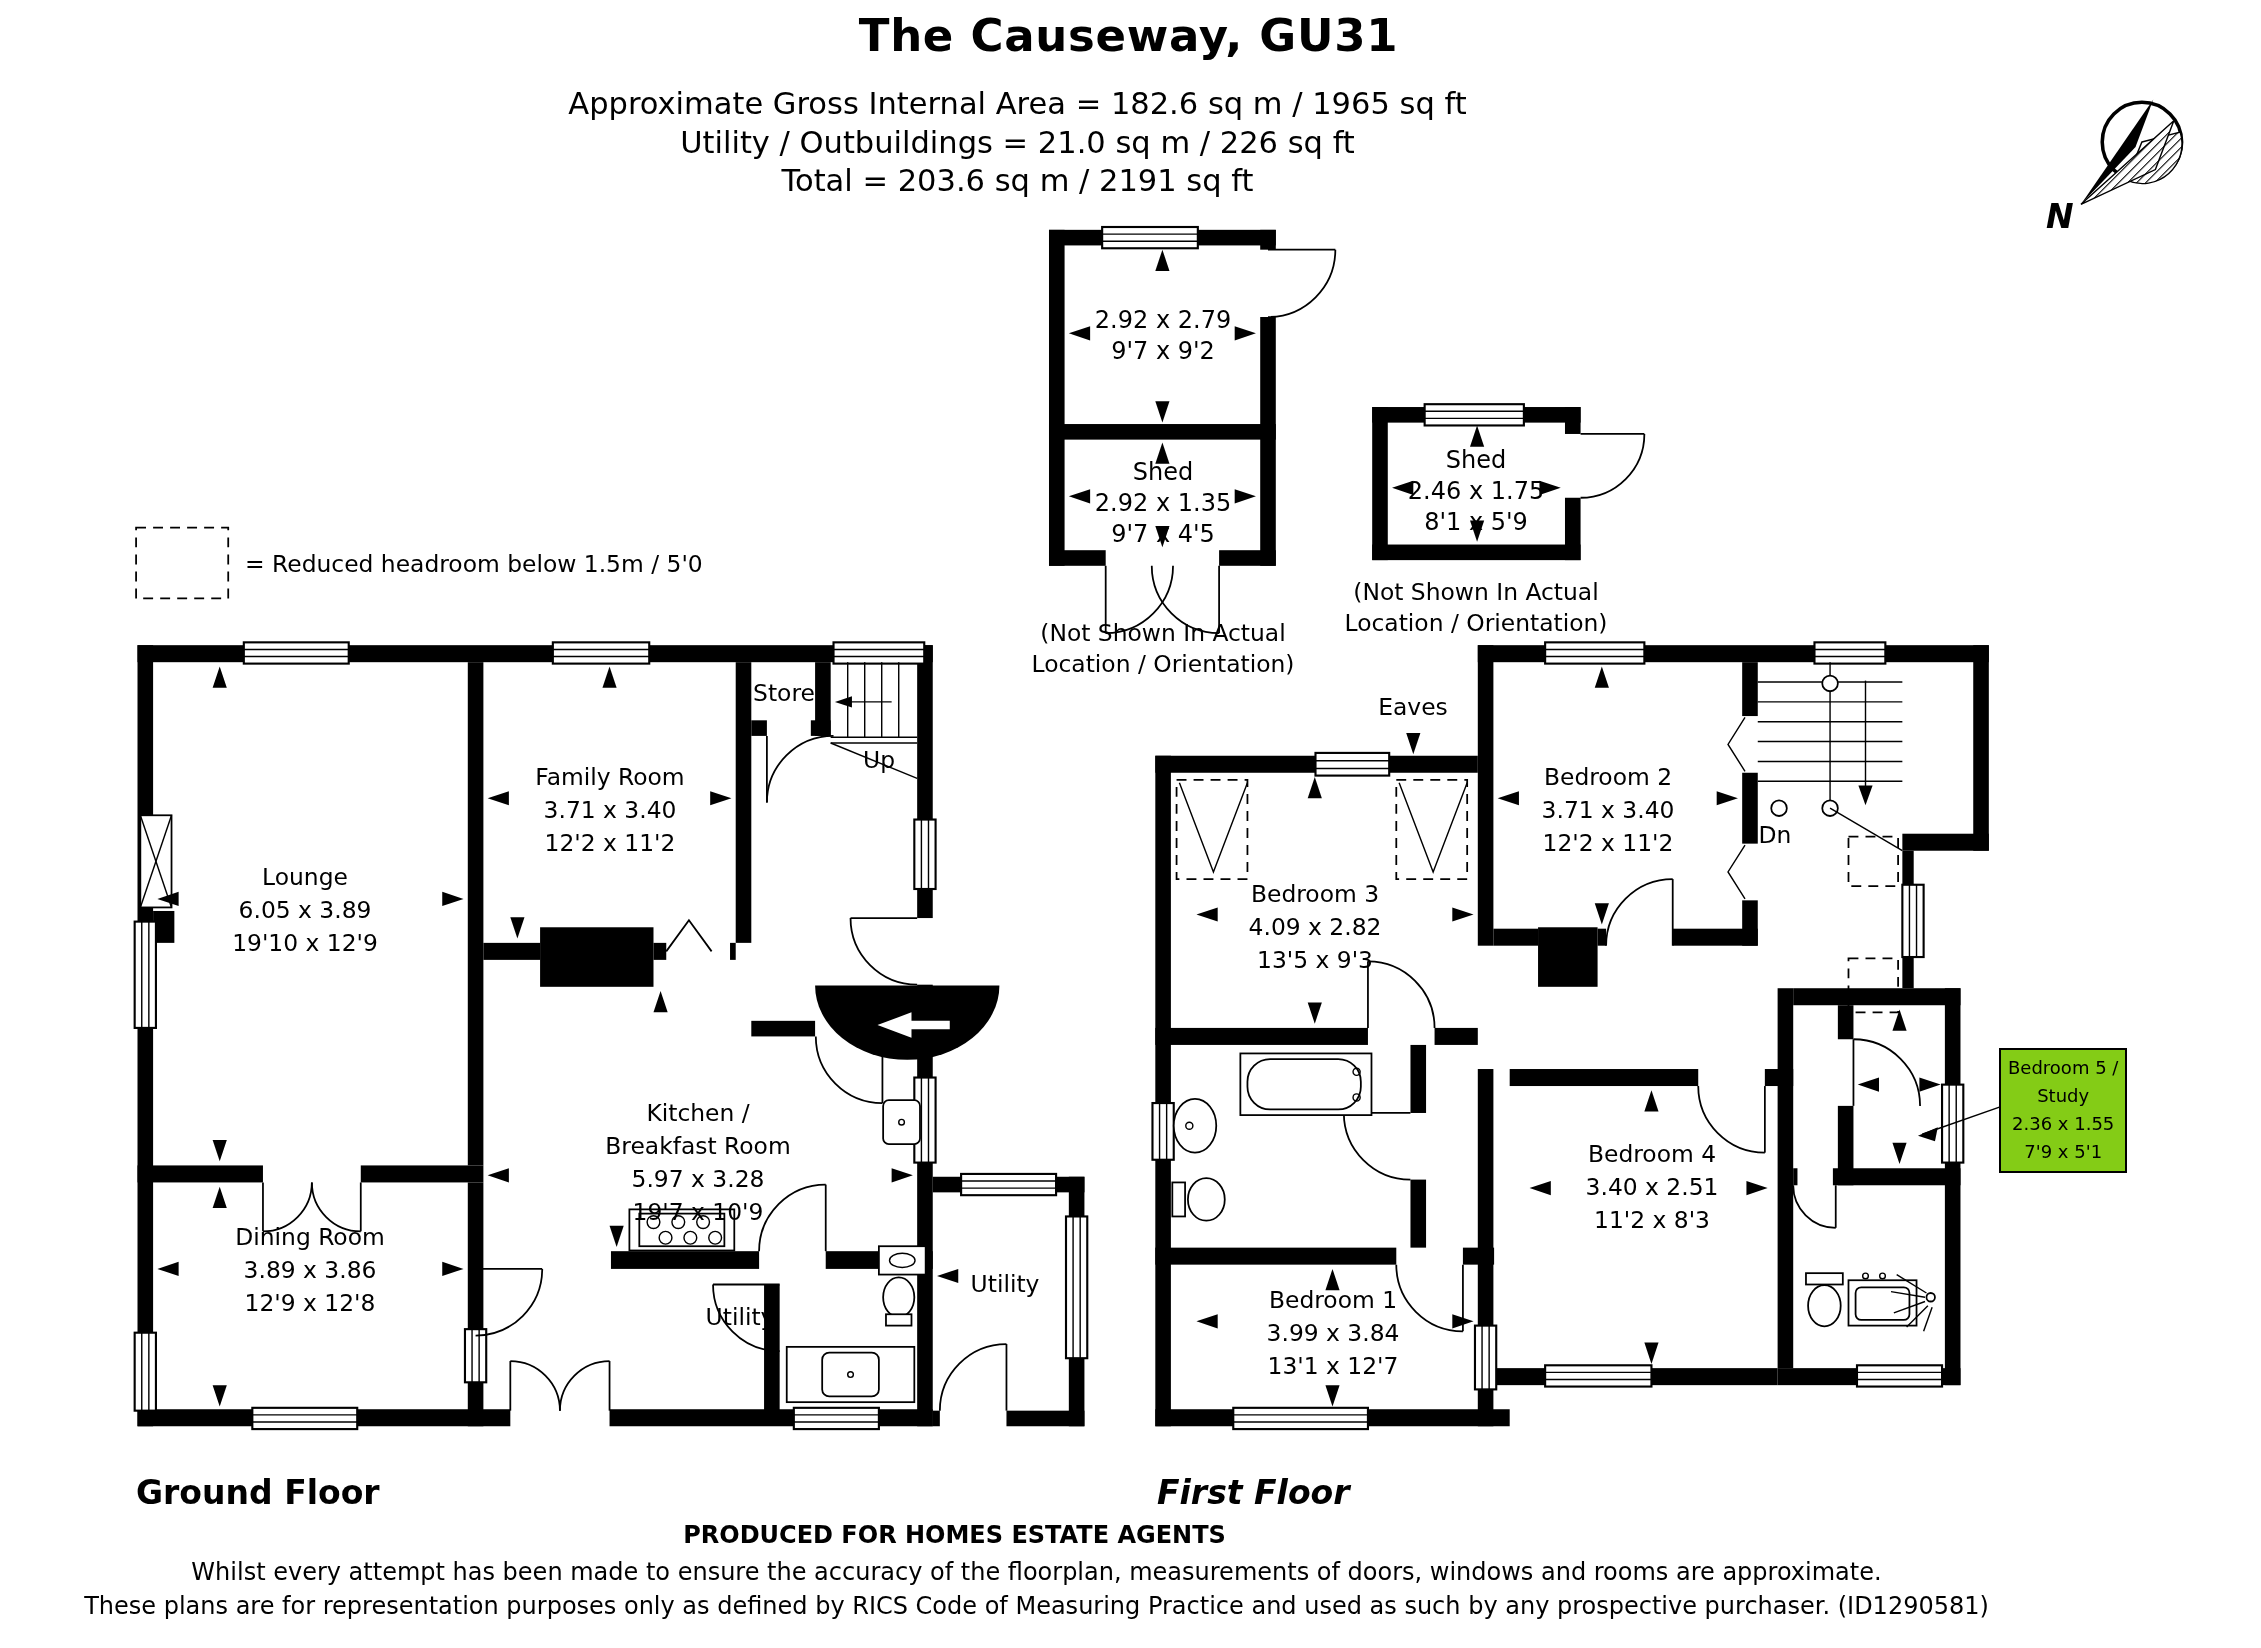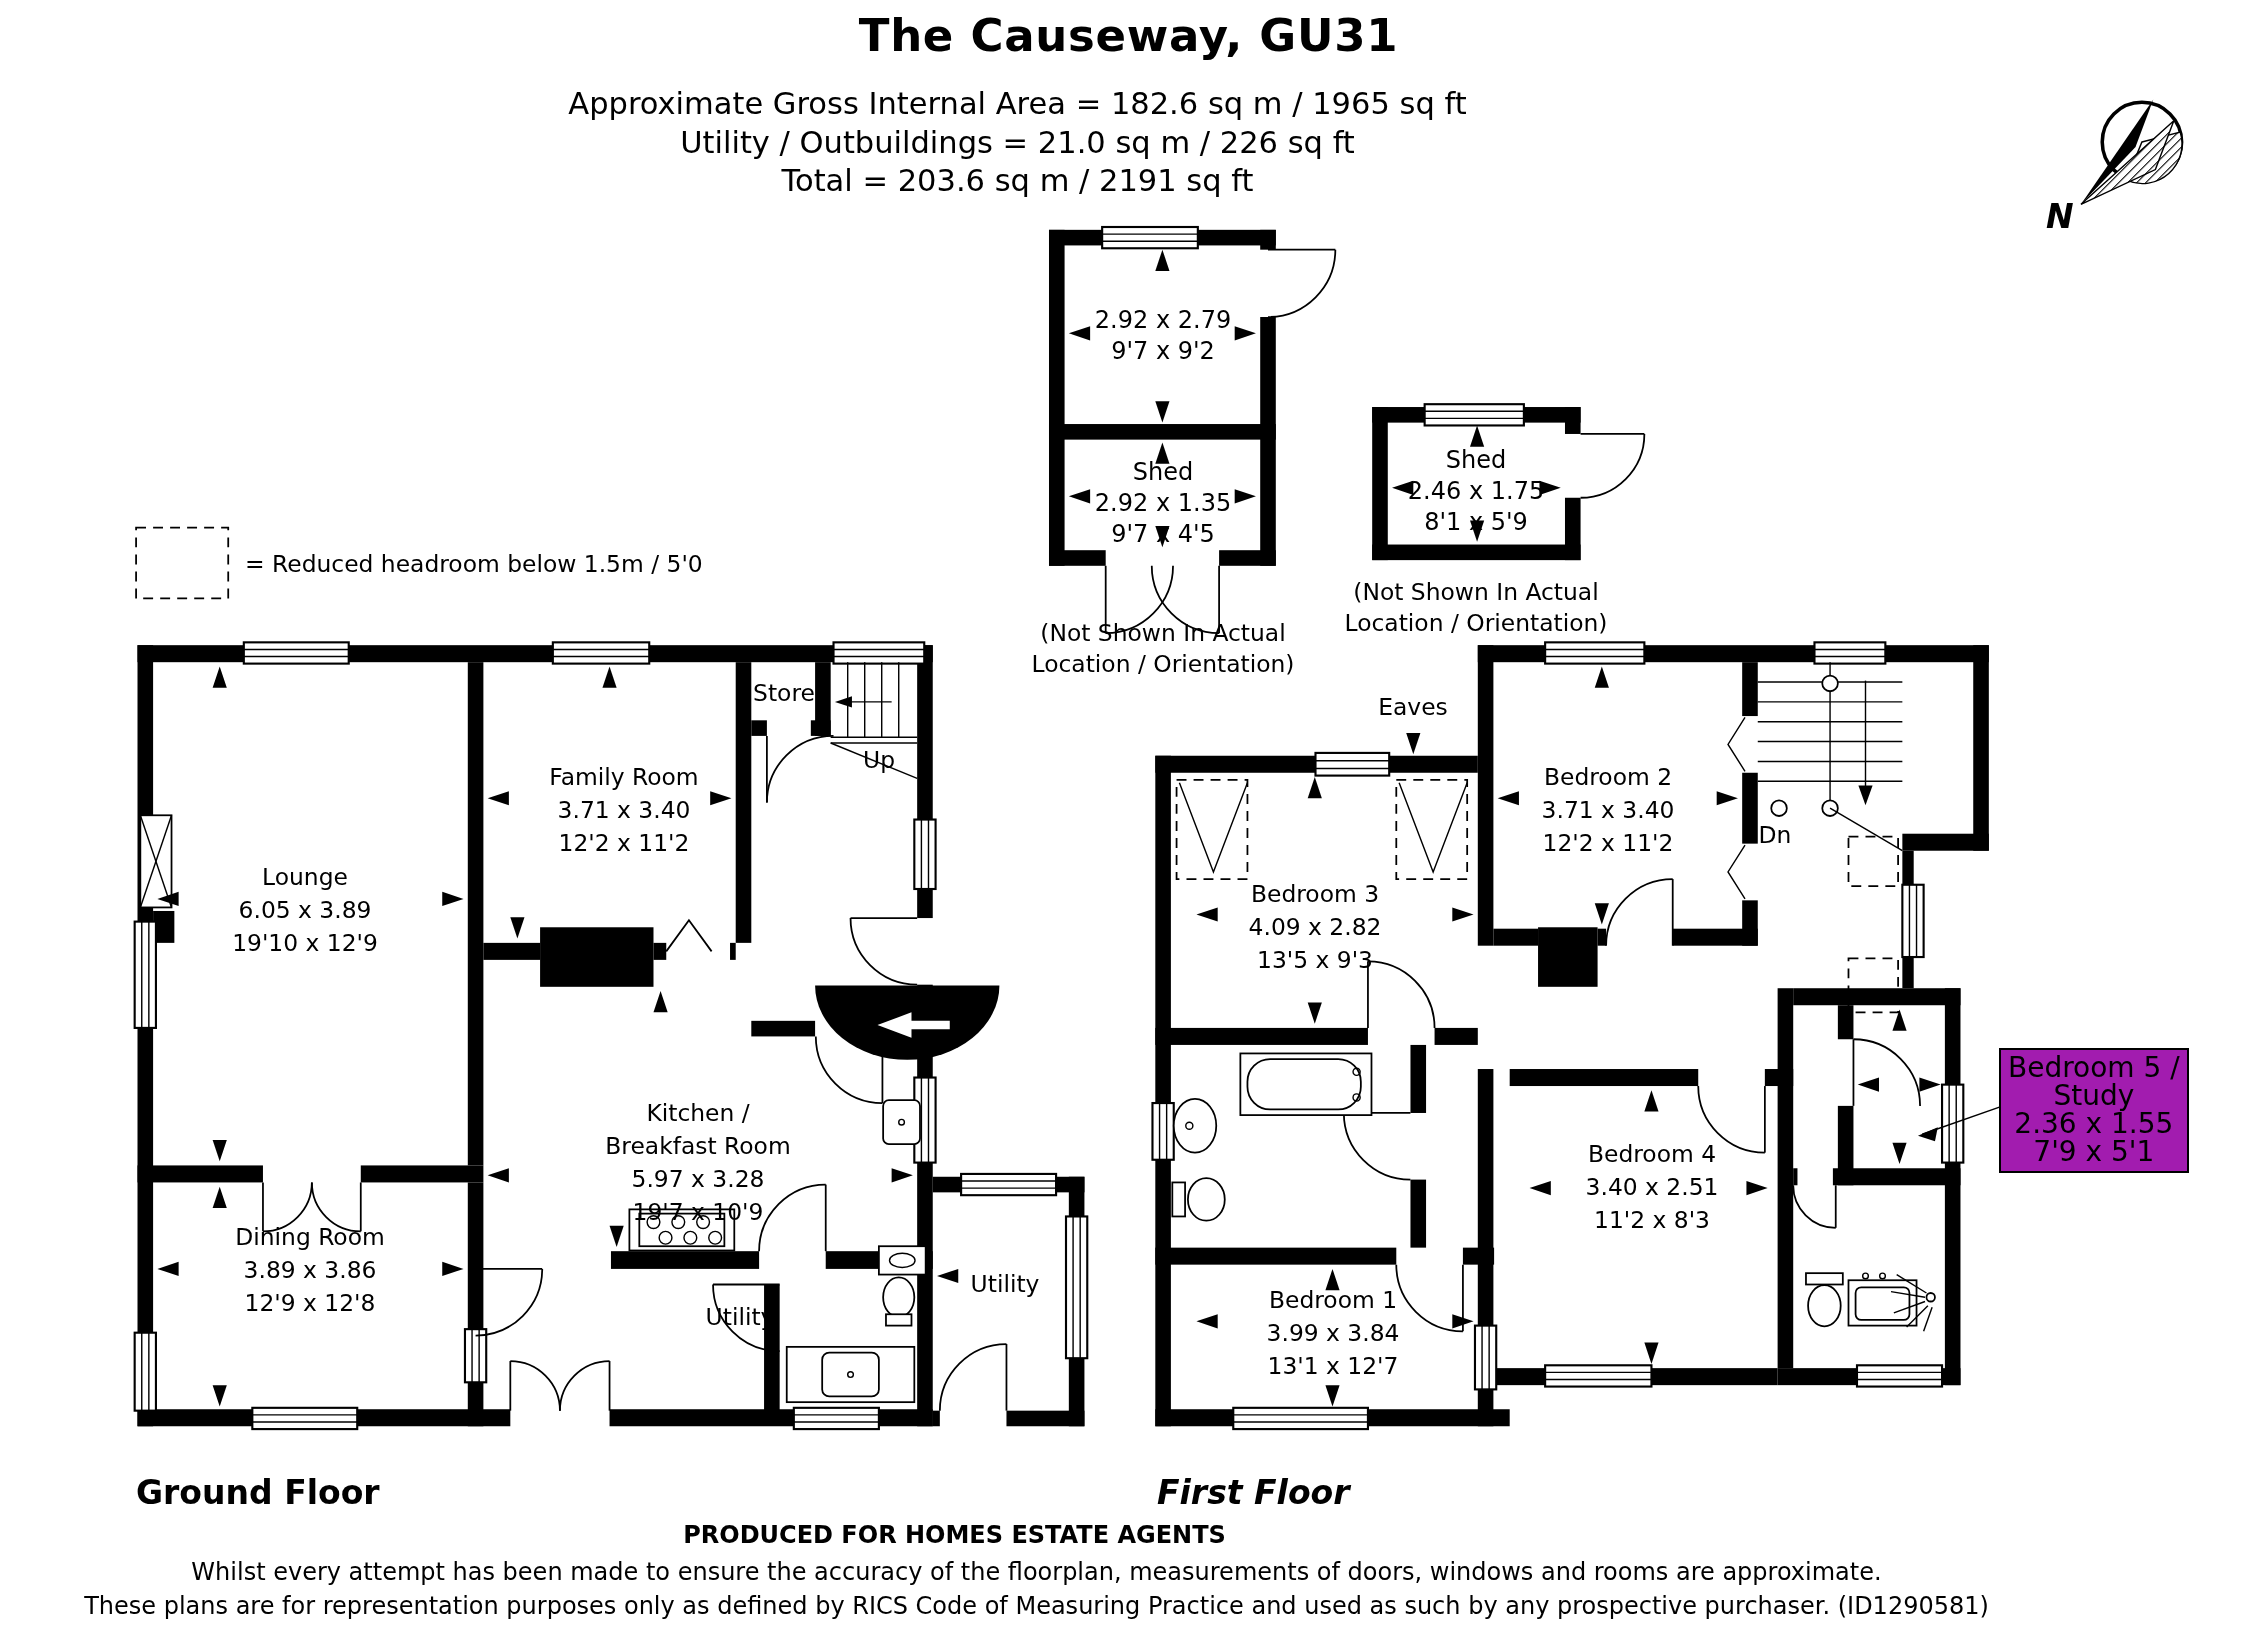--- a/index.html
+++ b/index.html
@@ -9,21 +9,21 @@
   #title{top:8.5px;left:0;width:2257px;text-align:center;font-size:45px;font-weight:700;letter-spacing:0.7px;}
   .hline{left:0;width:2035px;text-align:center;font-size:30.5px;}
   .roomlabel{font-size:23.4px;line-height:33px;white-space:nowrap;}
   .single{font-size:23.4px;white-space:nowrap;}
   .shedlabel{font-size:24px;line-height:31px;white-space:nowrap;}
   .note{font-size:23.4px;line-height:31px;white-space:nowrap;}
   #legend-text{font-size:23.4px;}
   .floorname{font-size:33px;font-weight:700;}
   #produced{left:0;width:1909px;text-align:center;font-size:24px;font-weight:700;}
   .disclaimer{left:0;width:2073px;text-align:center;font-size:24px;}
-  #b5box{border:2.1px solid #000;background:#a21caf;padding:4.3px 7px;font-size:28px;line-height:28px;text-align:center;white-space:nowrap;}
+  #b5box{border:2.1px solid #000;background:#84cc16;padding:4.3px 7px;font-size:18px;line-height:28px;text-align:center;white-space:nowrap;}
   #north{font-size:33px;font-weight:700;font-style:italic;}
   svg{position:absolute;top:0;left:0;}
 </style>
 </head>
 <body>
 
 <svg width="2261" height="1649" viewBox="0 0 3190 2326">
   <defs>
     <pattern id="hatch" width="9" height="9" patternTransform="rotate(45)" patternUnits="userSpaceOnUse">
       <rect width="9" height="9" fill="#fff"></rect>
@@ -572,21 +572,21 @@
 <div class="abs ctr note" style="left:1476px;top:577px;">
   <div>(Not Shown In Actual</div>
   <div>Location / Orientation)</div>
 </div>
 
 <div class="abs ctr roomlabel" style="left:305px;top:861px;">
   <div>Lounge</div>
   <div>6.05 x 3.89</div>
   <div>19'10 x 12'9</div>
 </div>
-<div class="abs ctr roomlabel" style="left:624px;top:761px;">
+<div class="abs ctr roomlabel" style="left:610px;top:761px;">
   <div>Family Room</div>
   <div>3.71 x 3.40</div>
   <div>12'2 x 11'2</div>
 </div>
 <div class="abs ctr single" style="left:784px;top:679px;">Store</div>
 <div class="abs ctr single" style="left:879px;top:746px;">Up</div>
 <div class="abs ctr roomlabel" style="left:698px;top:1097px;">
   <div>Kitchen /</div>
   <div>Breakfast Room</div>
   <div>5.97 x 3.28</div>

